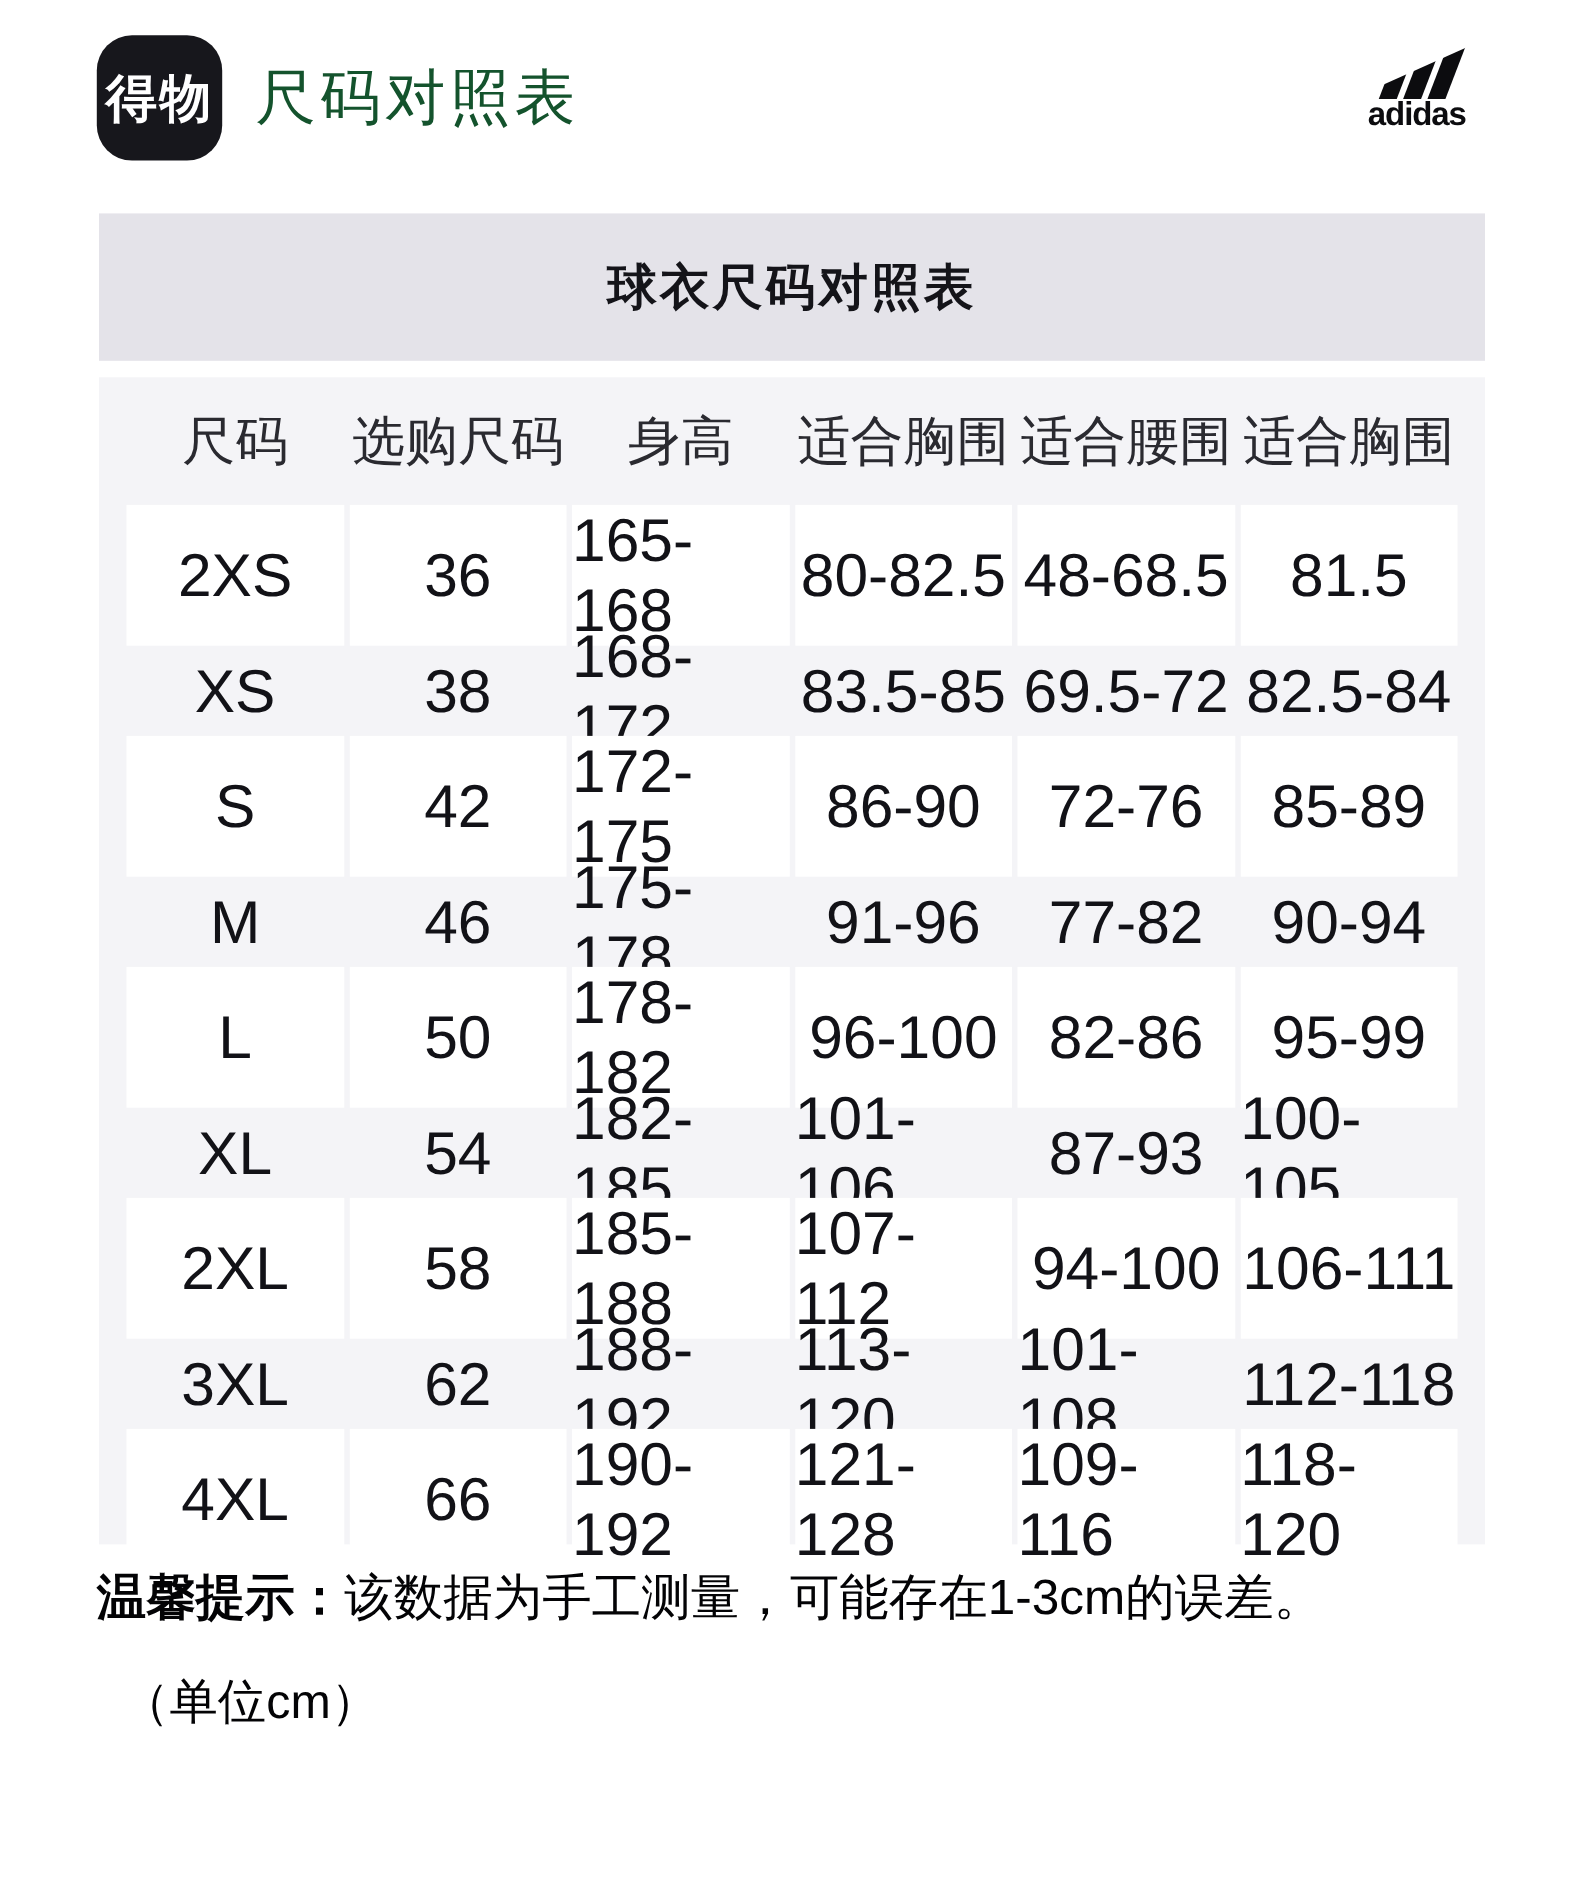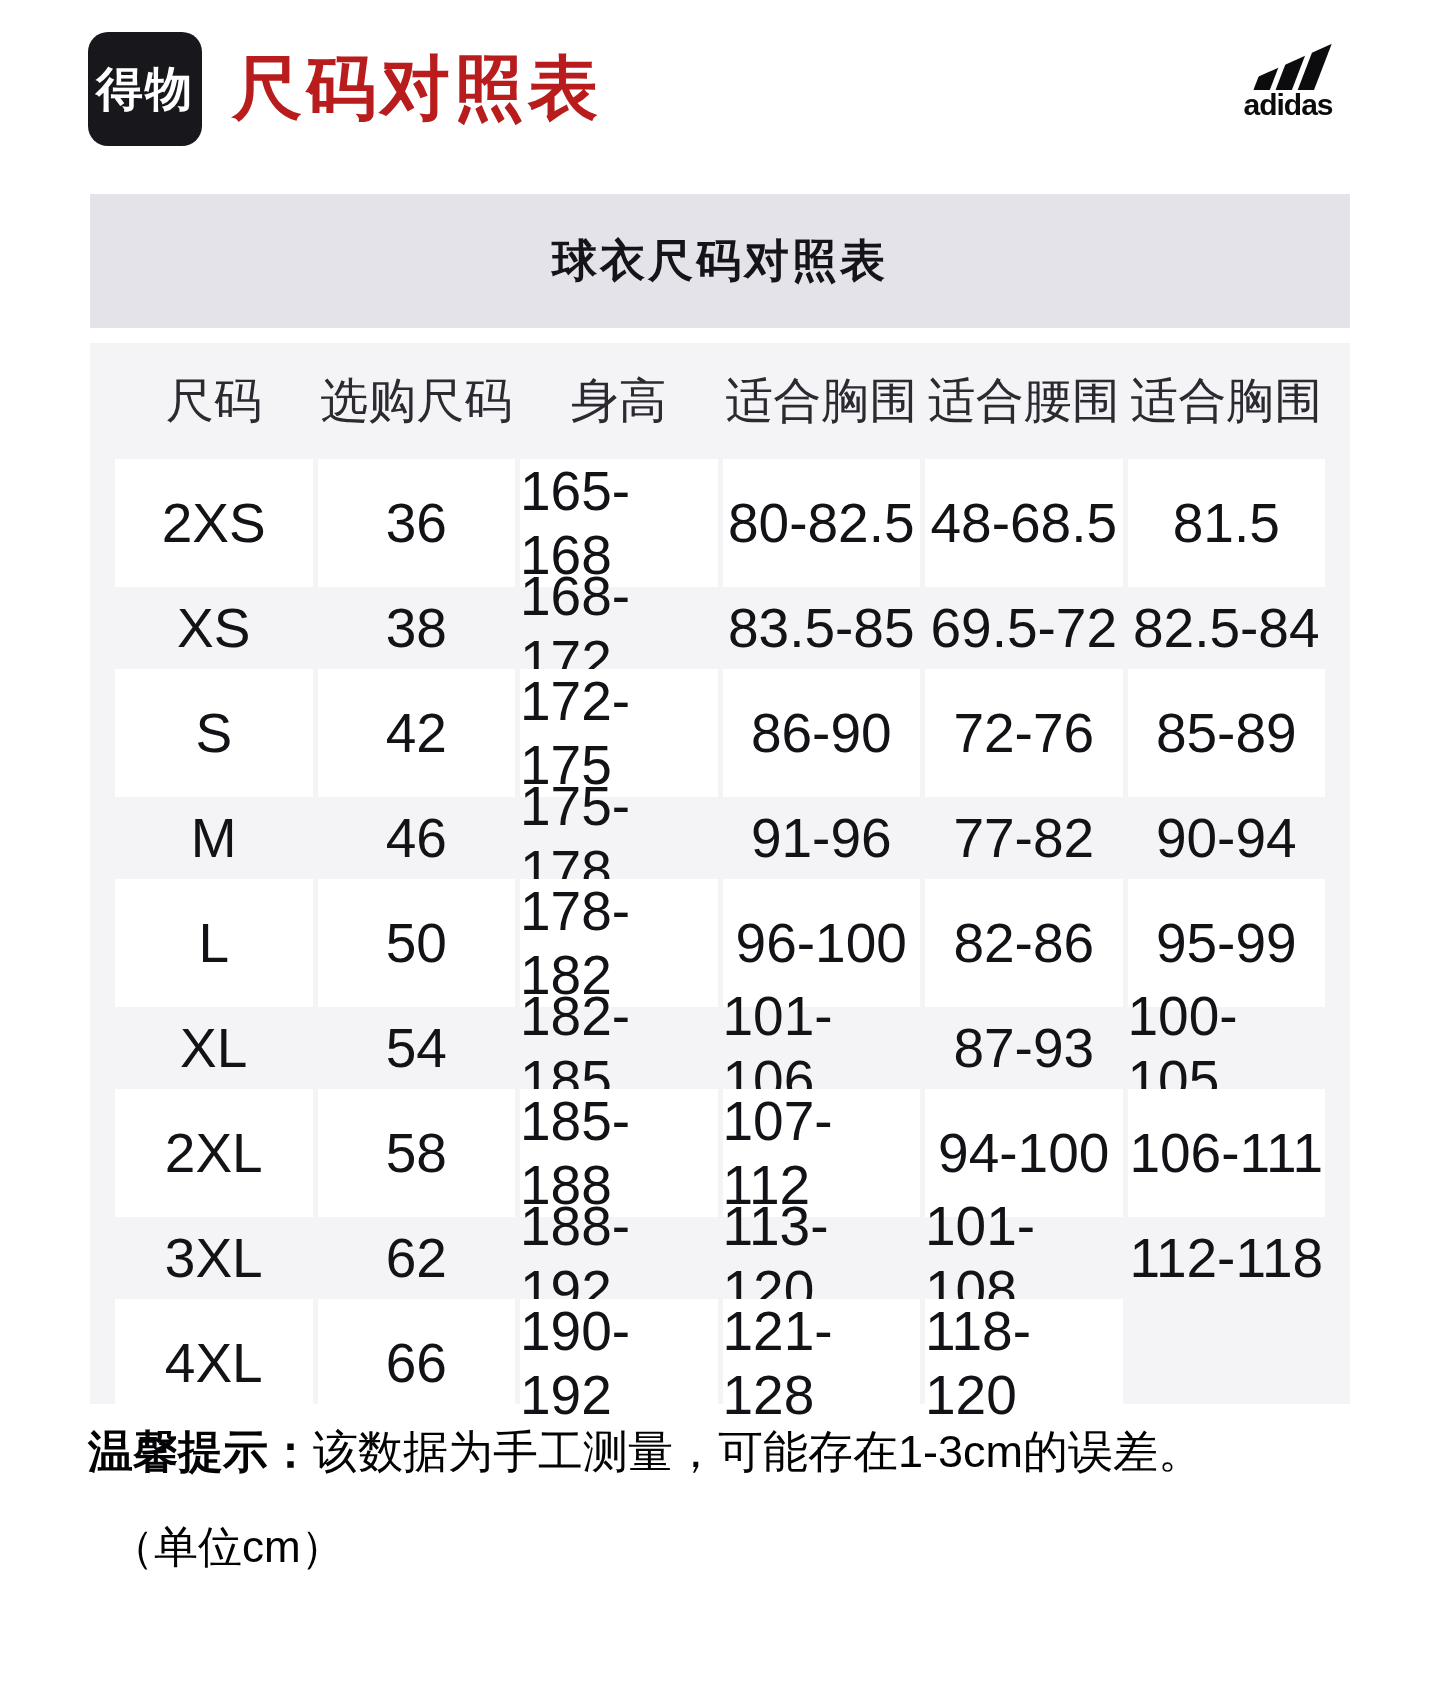--- a/index.html
+++ b/index.html
@@ -3,25 +3,25 @@
 <meta charset="utf-8">
 <style>
   html,body{margin:0;padding:0;background:#fff;}
   .page{
     position:relative;width:1440px;height:1707px;background:#fff;overflow:hidden;
     font-family:"Liberation Sans","DejaVu Sans",sans-serif;color:#101014;
   }
   
   .top{position:absolute;left:88px;top:30px;width:1264px;height:118px;display:flex;align-items:center;}
   .badge{
-    width:114px;height:114px;border-radius:20px;background:var(--badge-bg,#17171c);
+    width:114px;height:114px;border-radius:32px;background:var(--badge-bg,#17171c);
     color:#fff;display:flex;align-items:center;justify-content:center;
     font-size:47px;font-weight:700;letter-spacing:2px;flex:0 0 auto;
   }
-  .page-title{margin-left:30px;font-size:70px;font-weight:700;letter-spacing:4px;color:#b91c1c;white-space:nowrap;}
+  .page-title{margin-left:30px;font-size:55px;font-weight:400;letter-spacing:4px;color:#14532d;white-space:nowrap;}
   .adidas{margin-left:auto;width:128px;text-align:center;align-self:flex-start;margin-top:10px;}
   .adidas svg{display:block;margin:0 auto;}
   .adidas-word{font-size:30px;font-weight:700;letter-spacing:-1px;color:#0c0c0f;margin-top:-2px;}
   
   .band{
     position:absolute;left:90px;top:194px;width:1260px;height:134px;background:var(--band,#e4e3e9);
     display:flex;align-items:center;justify-content:center;
     font-size:45px;font-weight:600;letter-spacing:3px;color:#141419;
   }
   
@@ -148,20 +148,21 @@
           <div class="cell">188-192</div>
           <div class="cell">113-120</div>
           <div class="cell">101-108</div>
           <div class="cell">112-118</div>
         </div>
         <div class="trow striped">
           <div class="cell">4XL</div>
           <div class="cell">66</div>
           <div class="cell">190-192</div>
           <div class="cell">121-128</div>
+          <div class="cell">109-116</div>
           <div class="cell">118-120</div>
         </div>
       </div>
   </div>
 
   <div class="note">
     <div class="note-line1">
       <span class="note-label">温馨提示：</span><span>该数据为手工测量，可能存在1-3cm的误差。</span>
     </div>
     <div class="note-line2">（单位cm）</div>

